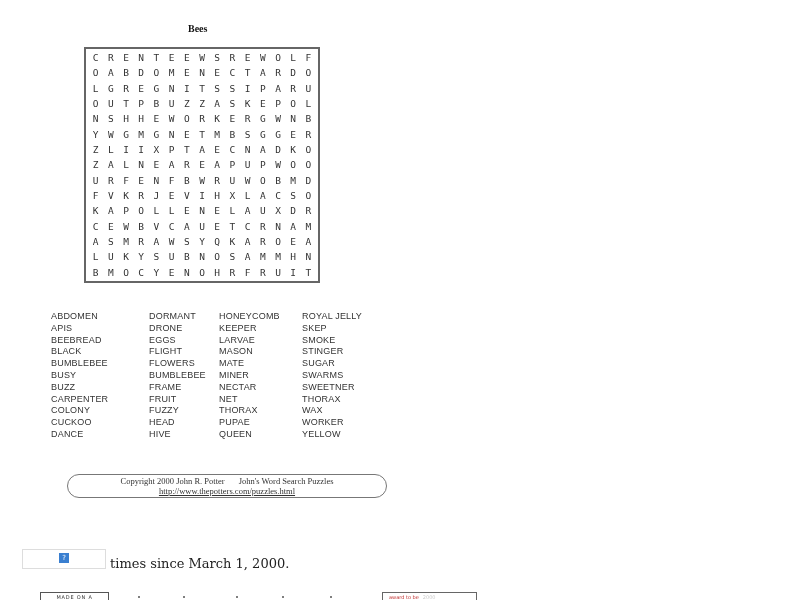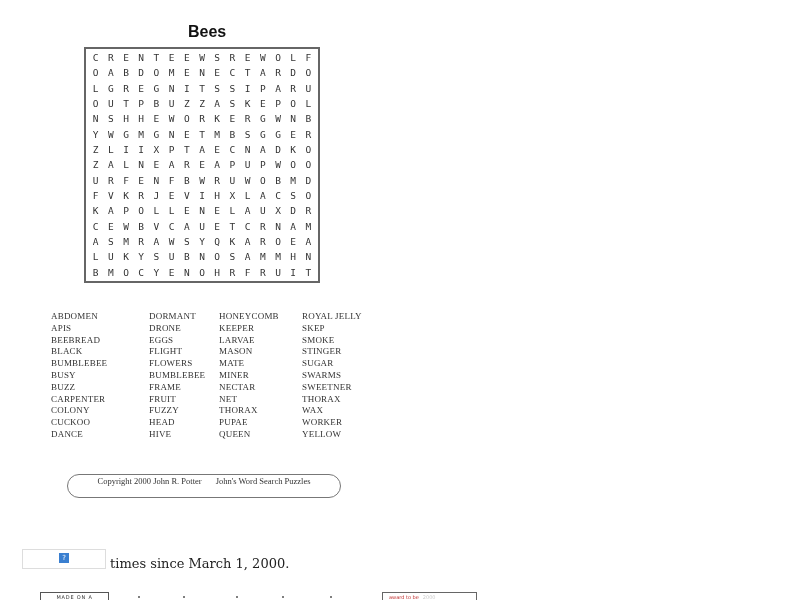--- a/index.html
+++ b/index.html
@@ -1,23 +1,23 @@
 <!DOCTYPE html>
 <html><head>
 <meta charset="utf-8">
 <style>
   html, body { margin: 0; padding: 0; background: #ffffff; }
   body { width: 800px; height: 600px; position: relative; overflow: hidden; font-family: "DejaVu Sans", sans-serif; color: #222; }
-  .title { position: absolute; left: 188px; top: 23px; font-family: Liberation Sans, sans-serif; font-size: 16px; font-weight: bold; color: #111; }
+  .title { position: absolute; left: 188px; top: 23px; font-family: Liberation Serif, serif; font-size: 10px; font-weight: bold; color: #111; }
   .grid { position: absolute; left: 84px; top: 47px; width: 236px; height: 236px; border: 2px solid #666; box-sizing: border-box; display: grid; grid-template-columns: repeat(15, 1fr); grid-template-rows: repeat(15, 1fr); padding: 1px 2px; }
   .grid .cell { display: flex; align-items: center; justify-content: center; font-family: "DejaVu Sans Mono", monospace; font-size: 9.5px; color: #333; }
-  .wordlist { position: absolute; top: 311px; font-family: Liberation Serif, serif; font-size: 9px; color: #333; line-height: 11.8px; }
+  .wordlist { position: absolute; top: 311px; font-family: Liberation Sans, sans-serif; font-size: 9px; color: #333; line-height: 11.8px; }
   .wordlist div { white-space: nowrap; letter-spacing: 0.2px; }
   .col0 { left: 51px; } .col1 { left: 149px; } .col2 { left: 219px; } .col3 { left: 302px; }
-  .copyright { position: absolute; left: 67px; top: 474px; width: 274px; height: 24px; border: 1px solid #777; border-radius: 12px; box-sizing: border-box; font-family: "Liberation Serif", serif; font-size: 8.5px; color: #333; text-align: center; line-height: 10px; padding-top: 1px; }
+  .copyright { position: absolute; left: 67px; top: 474px; width: 320px; height: 24px; border: 1px solid #777; border-radius: 12px; box-sizing: border-box; font-family: "Liberation Serif", serif; font-size: 8.5px; color: #333; text-align: center; line-height: 10px; padding-top: 1px; }
   .copyright .row1 { display: flex; justify-content: center; gap: 14px; }
   .copyright .row2 a { color: #333; text-decoration: underline; }
   .access { position: absolute; left: 18px; top: 553px; font-family: "DejaVu Serif", serif; font-size: 13px; color: #222; display: flex; align-items: center; }
   .counter { display: inline-block; width: 82px; height: 18px; border: 1px solid #ddd; margin: 0 4px; position: relative; top: -4px; background: #fff; }
   .counter .q { position: absolute; left: 36px; top: 3px; width: 10px; height: 10px; background: #3a7fd0; color: #fff; font-size: 7px; line-height: 10px; text-align: center; font-family: "DejaVu Sans", sans-serif; }
   .made-on { position: absolute; left: 40px; top: 592px; width: 69px; height: 14px; border: 1px solid #555; box-sizing: border-box; font-family: "DejaVu Sans", sans-serif; font-size: 5px; letter-spacing: 0.8px; text-align: center; line-height: 8px; color: #333; }
   .award { position: absolute; left: 382px; top: 592px; width: 95px; height: 14px; border: 1px solid #666; box-sizing: border-box; font-family: "DejaVu Sans", sans-serif; font-size: 5px; line-height: 8px; padding-left: 6px; color: #c03030; }
   .award .faded { color: #ccc; margin-left: 4px; }
   .dots { position: absolute; top: 596px; width: 2px; height: 2px; background: #555; border-radius: 1px; }
 </style>
@@ -305,20 +305,23 @@
     <div>WAX</div>
     <div>WORKER</div>
     <div>YELLOW</div>
   </div>
 
 <div class="copyright">
   <div class="row1">
     <span>Copyright  2000 John R. Potter</span>
     <span>John's Word Search Puzzles</span>
   </div>
+  <div class="row2">
+    <a>http://www.thepotters.com/puzzles.html</a>
+  </div>
 </div>
 
 <div class="access">
   <span class="counter">
     <span class="q">?</span>
   </span>
   <span>times since March 1, 2000.</span>
 </div>
 
 <div class="made-on">MADE ON A</div>

